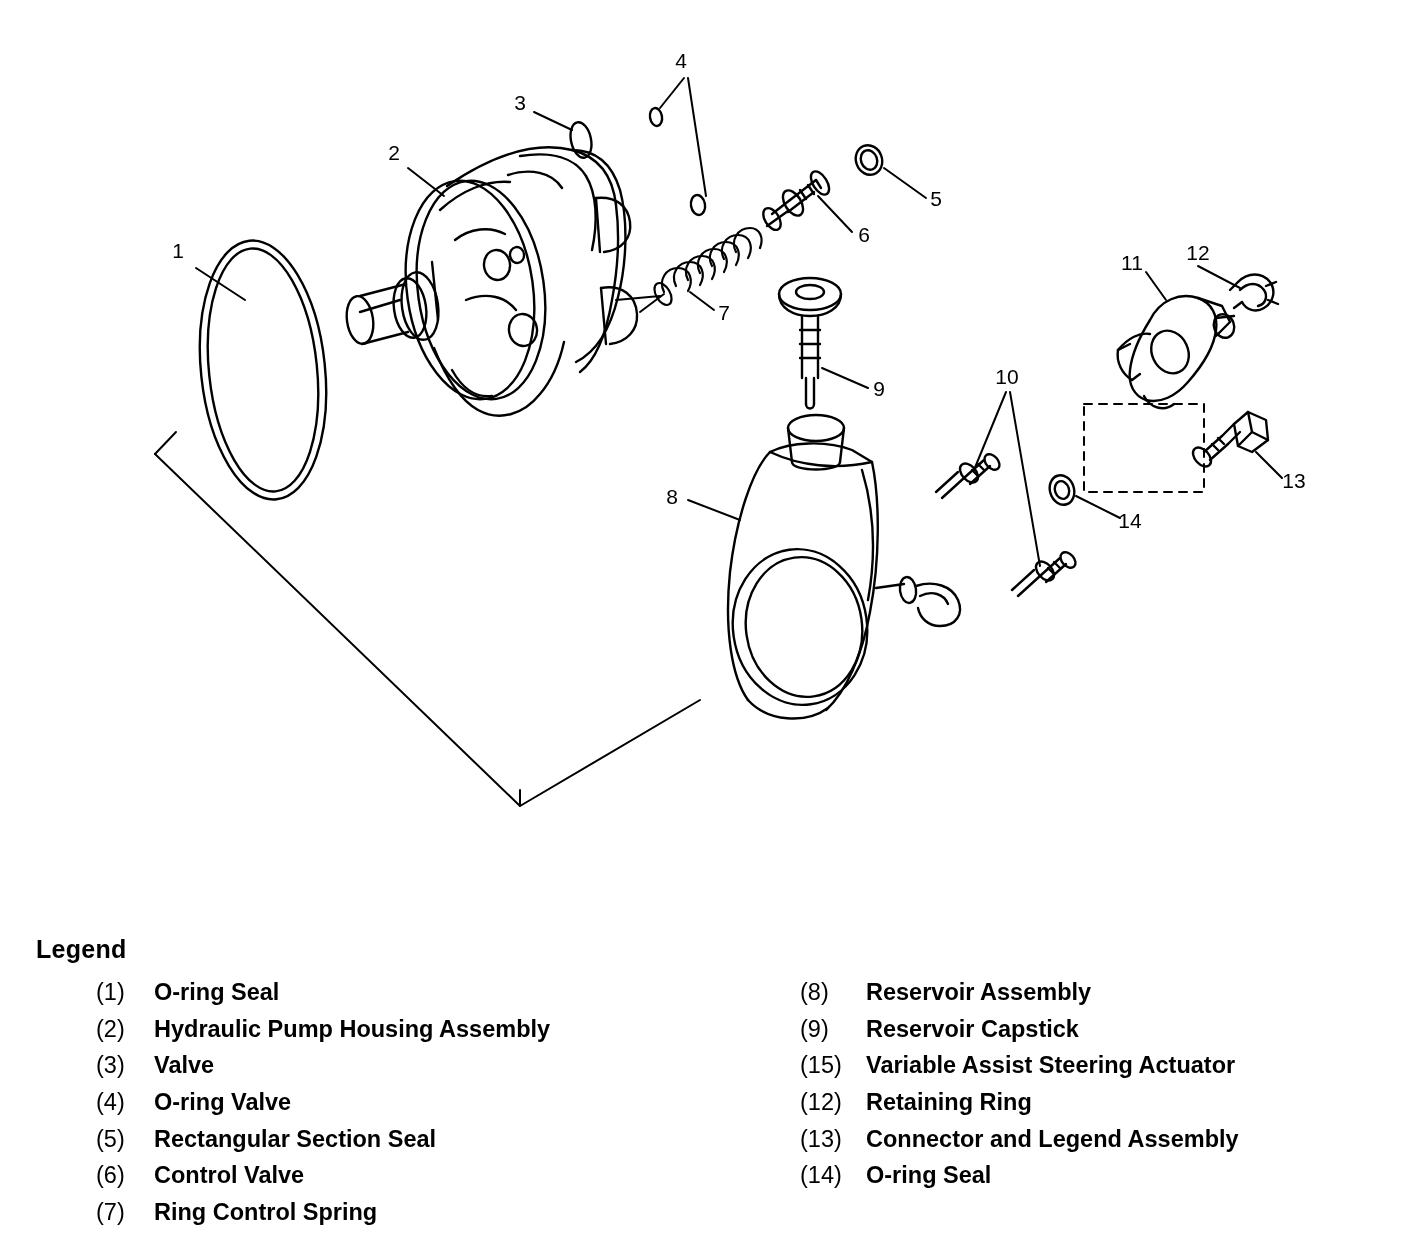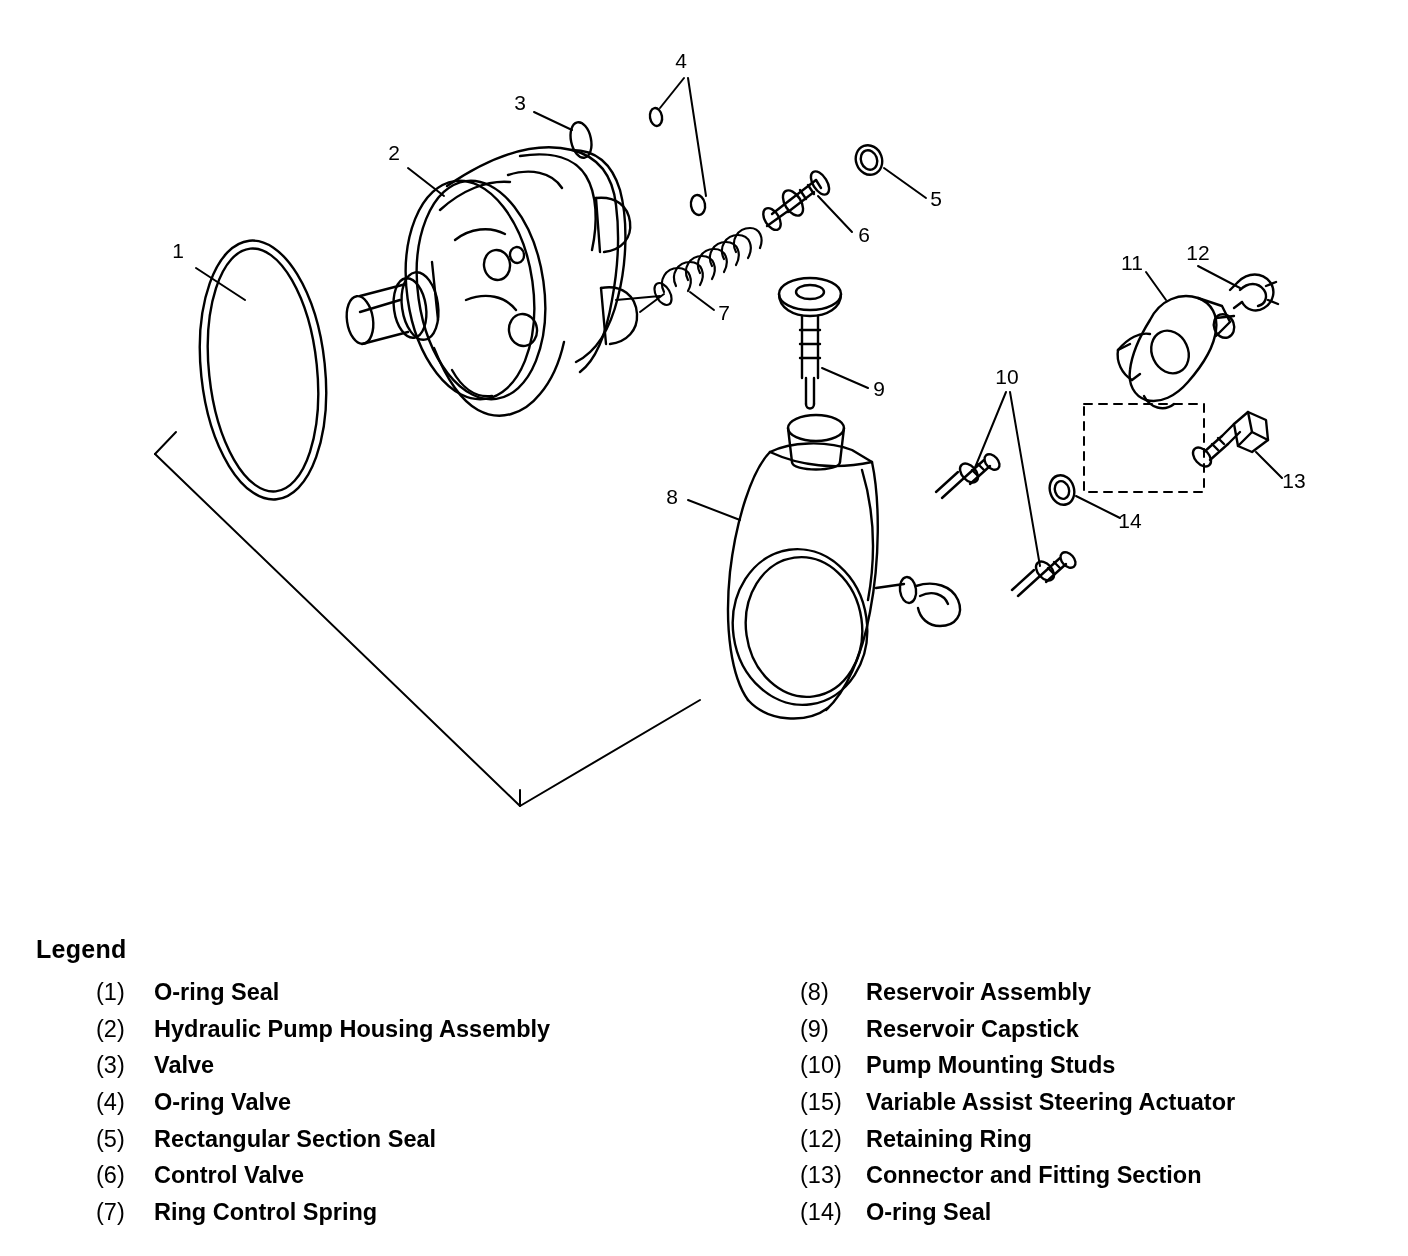--- a/index.html
+++ b/index.html
@@ -352,34 +352,30 @@
     <div class="legend-col right">
       <div class="legend-row">
         <span class="legend-num">(8)</span>
         <span class="legend-text">Reservoir Assembly</span>
       </div>
       <div class="legend-row">
         <span class="legend-num">(9)</span>
         <span class="legend-text">Reservoir Capstick</span>
       </div>
       <div class="legend-row">
-        <span class="legend-num">(10)</span>
-        <span class="legend-text">Pump Mounting Studs</span>
-      </div>
-      <div class="legend-row">
         <span class="legend-num">(15)</span>
         <span class="legend-text">Variable Assist Steering Actuator</span>
       </div>
       <div class="legend-row">
         <span class="legend-num">(12)</span>
         <span class="legend-text">Retaining Ring</span>
       </div>
       <div class="legend-row">
         <span class="legend-num">(13)</span>
-        <span class="legend-text">Connector and Fitting Section</span>
+        <span class="legend-text">Connector and Legend Assembly</span>
       </div>
       <div class="legend-row">
         <span class="legend-num">(14)</span>
         <span class="legend-text">O-ring Seal</span>
       </div>
     </div>
   </div>
 </div>
 
 </body></html>

